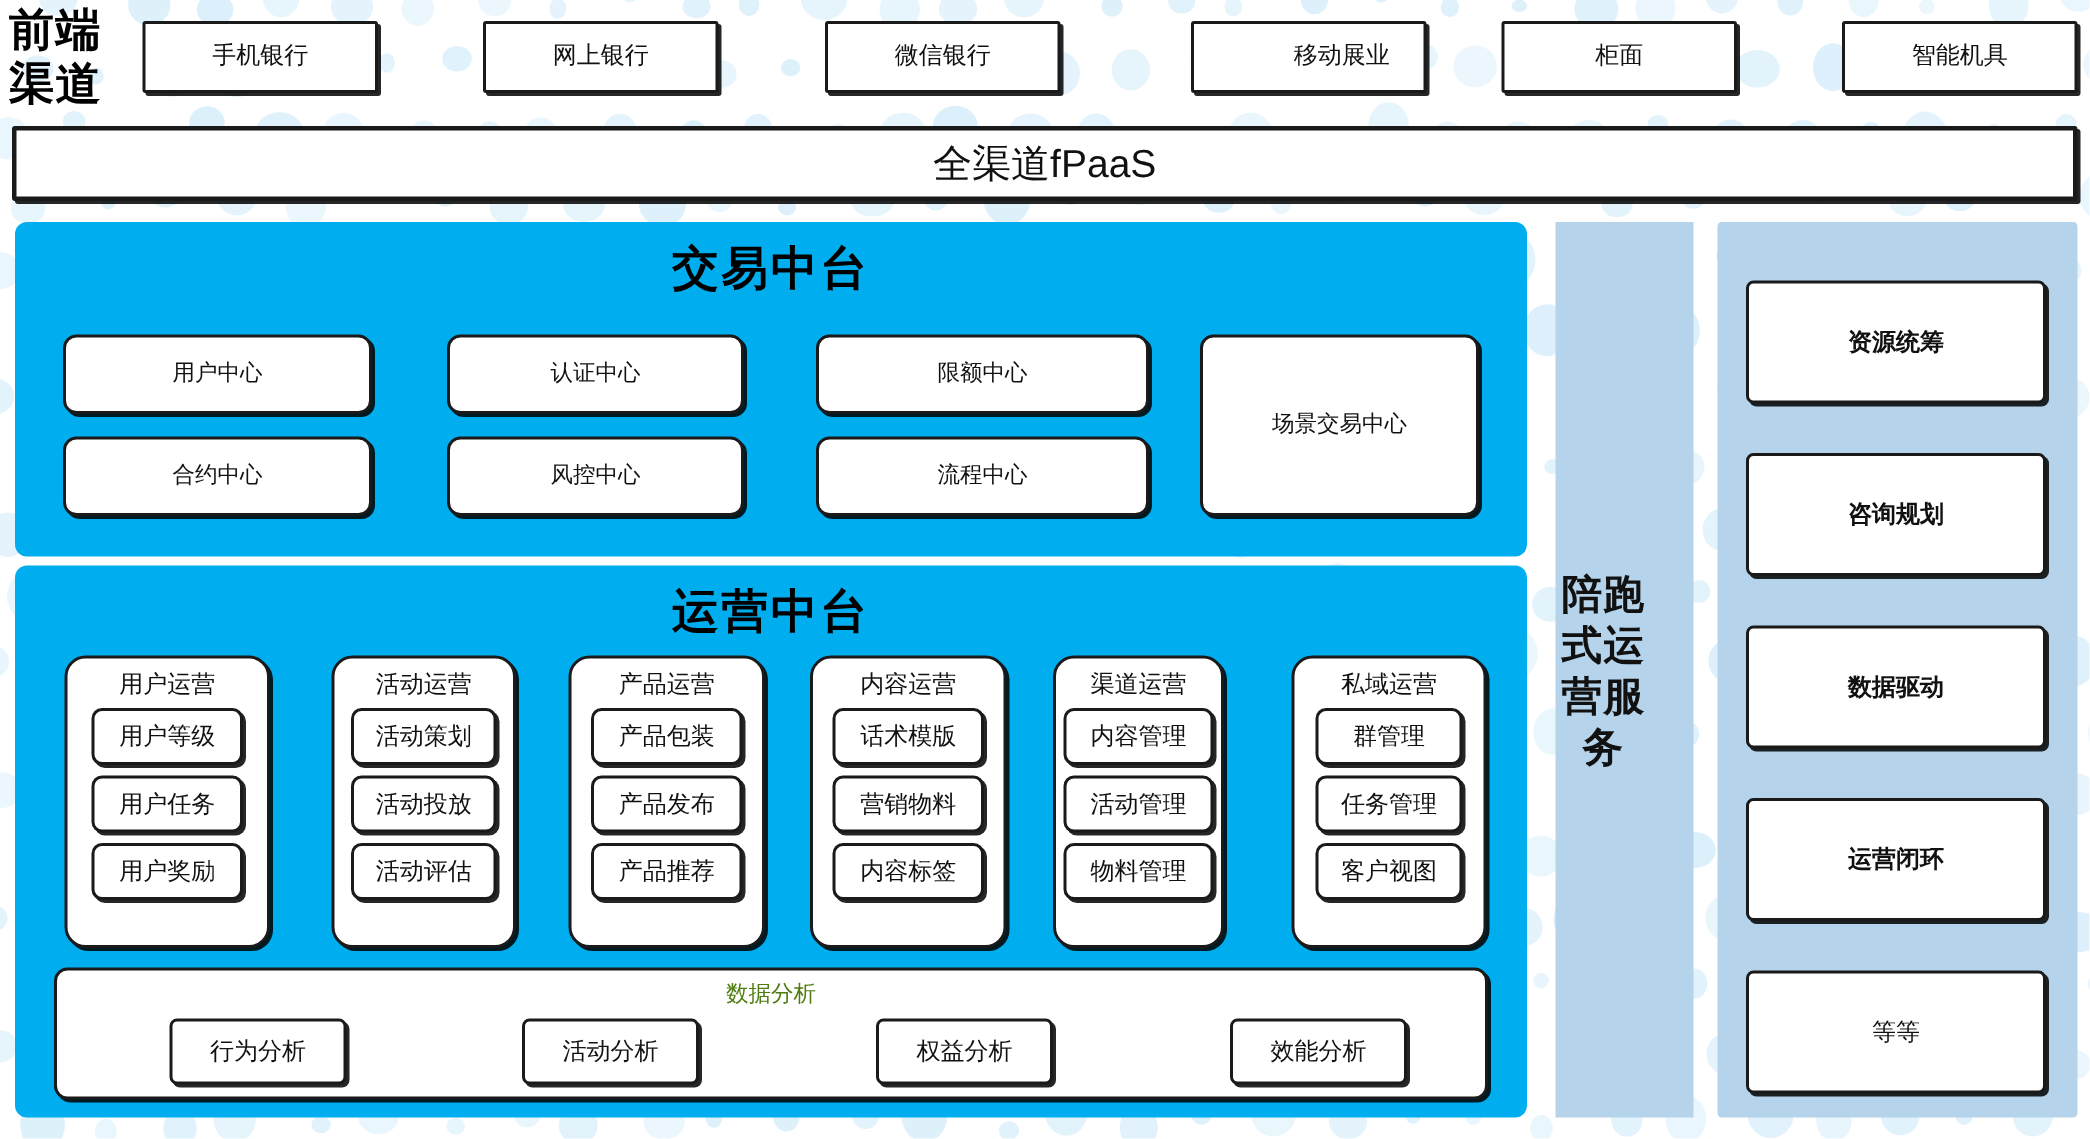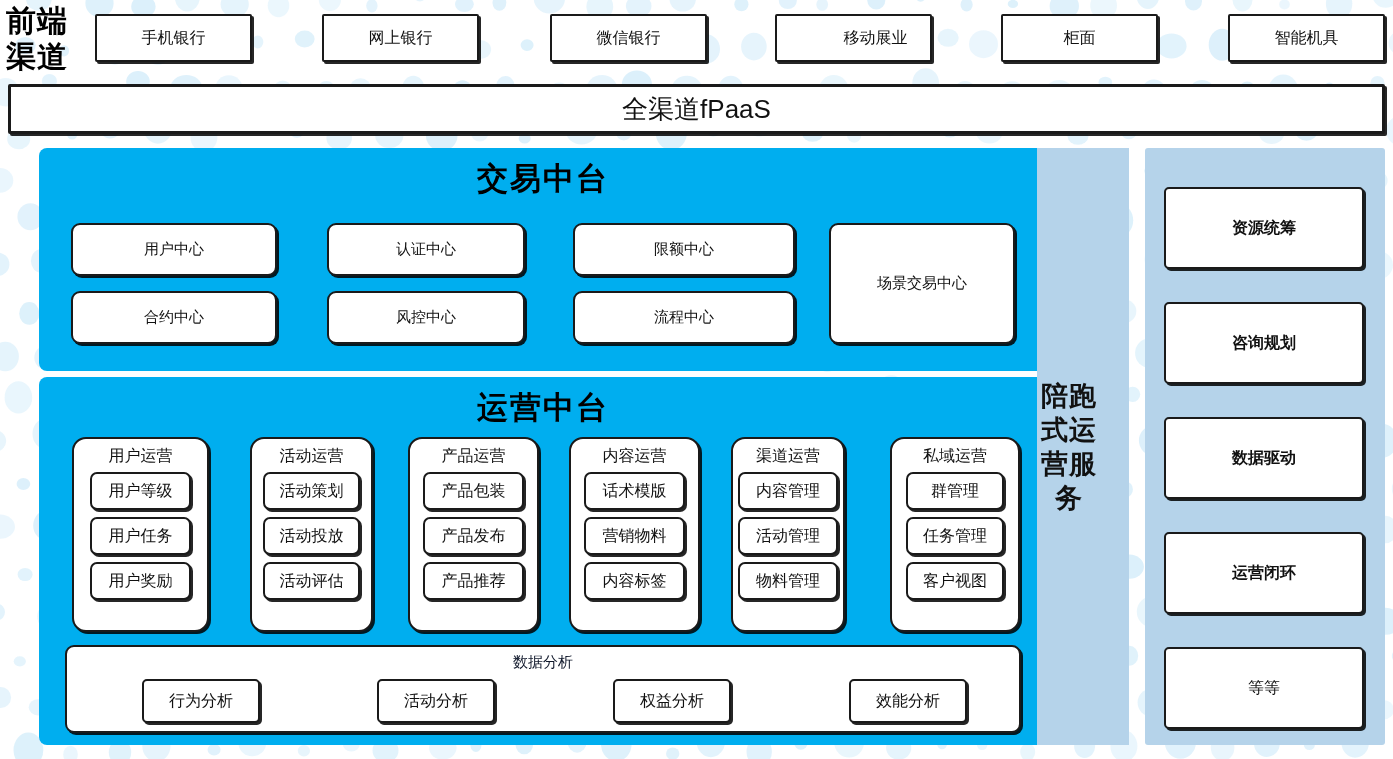--- a/index.html
+++ b/index.html
@@ -48,21 +48,20 @@
   #fpaas{
     left:8px;top:84px;width:1377px;height:50px;
     font-size:26px;font-weight:400;
     border-width:3px;
   }
 
   
   .cyan{
     background:#00AEEF;
     border-radius:8px;
-    margin-left:29px;
   }
   .panel-title{
     position:absolute;left:0;right:0;top:10px;
     text-align:center;
     font-family:"Liberation Serif","DejaVu Serif",serif;
     font-weight:bold;font-size:31px;color:#000;
     letter-spacing:2px;
   }
 
   
@@ -94,21 +93,21 @@
   }
 
   
   #data-analysis{
     position:absolute;left:26px;top:268px;width:956px;height:88px;
     background:#fff;border:2.5px solid #1a1a1a;border-radius:9px;
     box-shadow:2px 2px 0 rgba(0,0,0,.85);
     box-sizing:border-box;
   }
   #data-analysis .da-title{
-    text-align:center;font-size:15px;color:#0f172a;margin-top:6px;
+    text-align:center;font-size:15px;color:#4d7c0f;margin-top:6px;
   }
   .da-box{
     position:absolute;top:32px;height:44px;width:118px;
     border:2.5px solid #1a1a1a;border-radius:5px;background:#fff;
     box-shadow:2px 2px 0 rgba(0,0,0,.85);
     display:flex;align-items:center;justify-content:center;
     font-size:16px;color:#111;box-sizing:border-box;
   }
 
   
@@ -703,21 +702,21 @@
 <div id="root">
 
   <div class="abs" id="channel-label">
     <span>前端</span>
     <span>渠道</span>
   </div>
 
   <div class="abs card sq channel-box" style="left:95px;width:157px;">手机银行</div>
   <div class="abs card sq channel-box" style="left:322px;width:157px;">网上银行</div>
   <div class="abs card sq channel-box" style="left:550px;width:157px;">微信银行</div>
-  <div class="abs card sq channel-box" style="left:775px;width:157px;padding-left:44px;">移动展业</div>
+  <div class="abs card sq channel-box" style="left:794px;width:157px;padding-left:44px;">移动展业</div>
   <div class="abs card sq channel-box" style="left:1001px;width:157px;">柜面</div>
   <div class="abs card sq channel-box" style="left:1228px;width:157px;">智能机具</div>
 
   <div class="abs card sq" id="fpaas">全渠道fPaaS</div>
 
   <div class="abs cyan" id="trade-panel">
     <div class="panel-title">交易中台</div>
 
     <div class="abs card rounded trade-box" style="left:32px;top:75px;width:206px;height:53px;">用户中心</div>
     <div class="abs card rounded trade-box" style="left:288px;top:75px;width:198px;height:53px;">认证中心</div>

